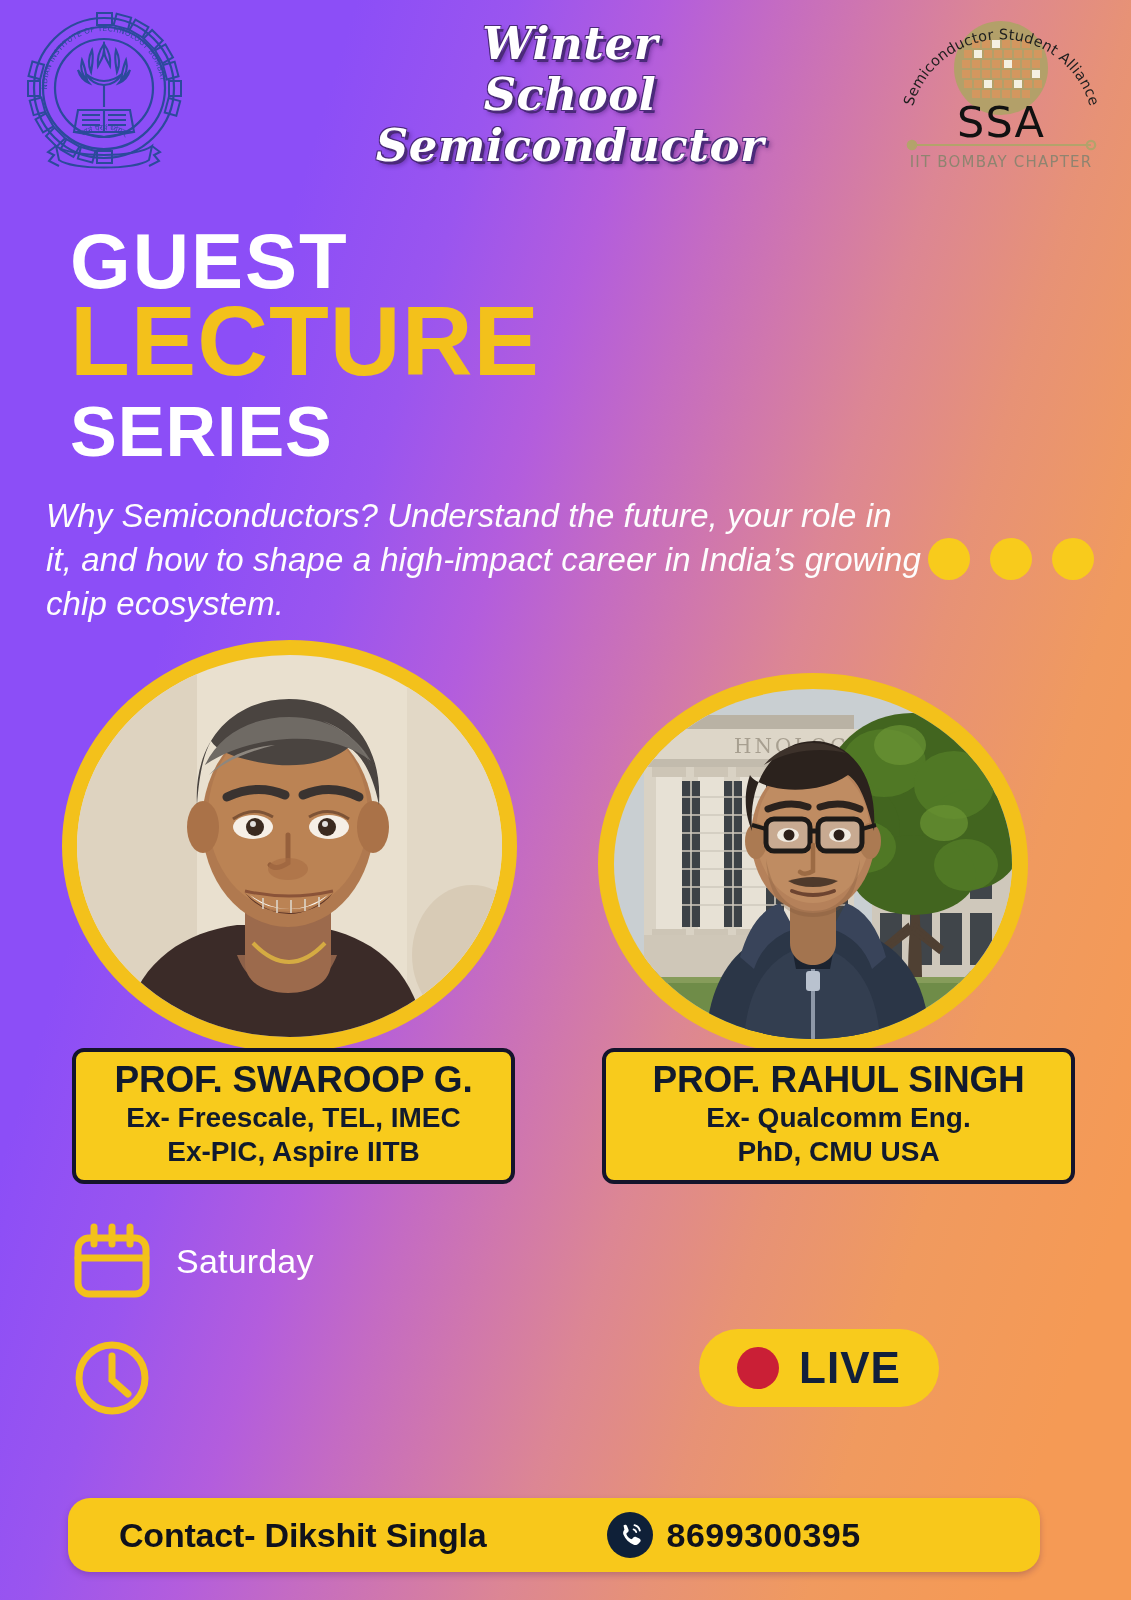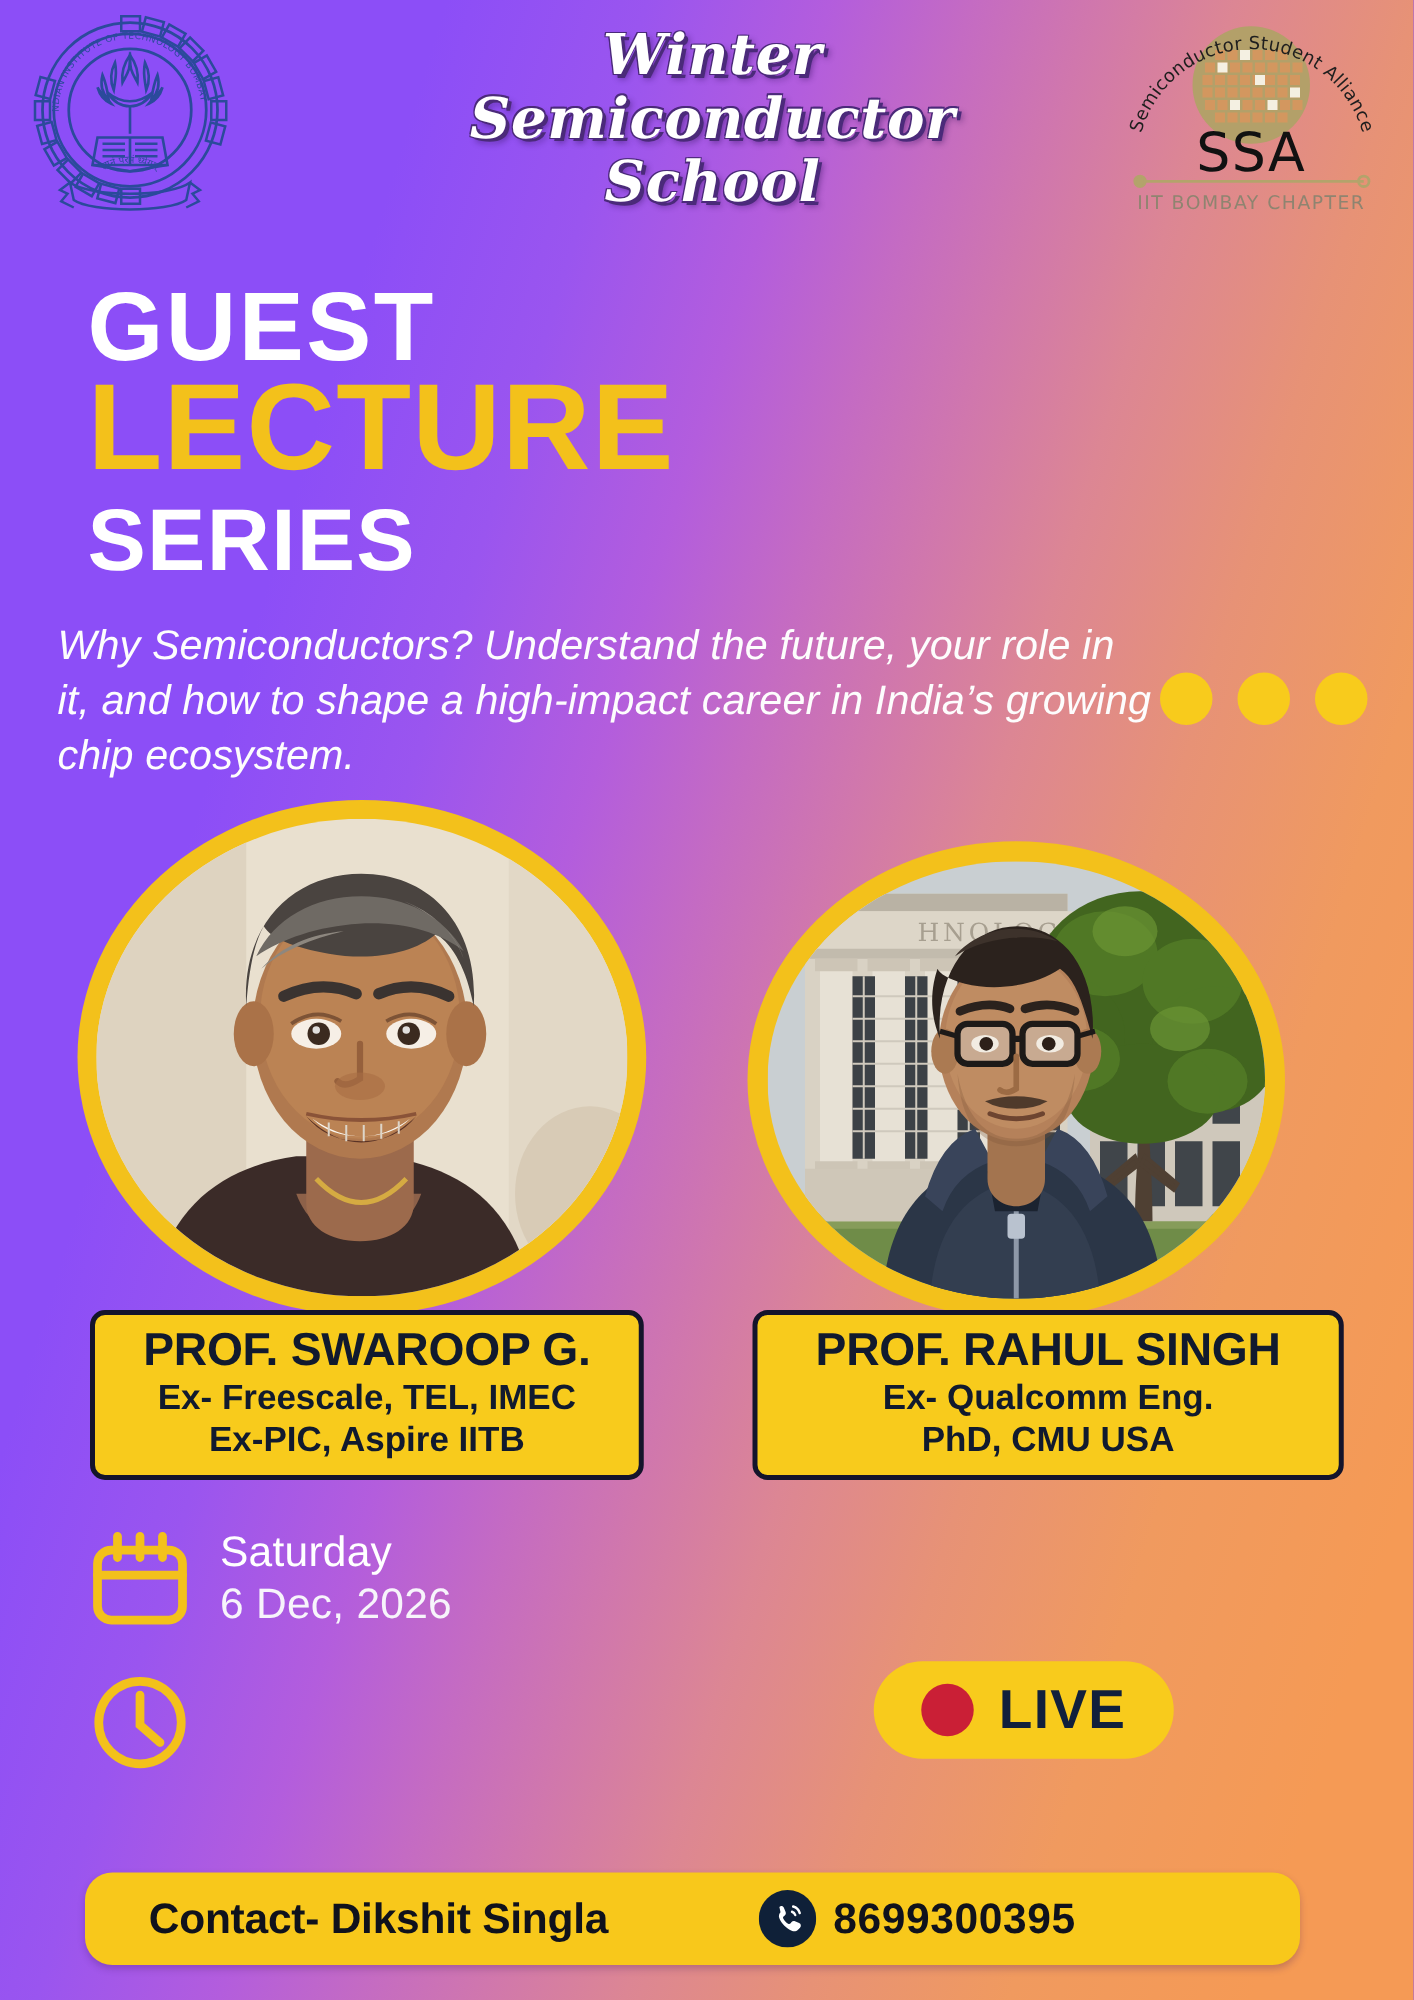--- a/index.html
+++ b/index.html
@@ -224,22 +224,22 @@
           <textPath href="#arcEN" startOffset="47%" text-anchor="middle">INDIAN INSTITUTE OF TECHNOLOGY BOMBAY</textPath>
         </text>
         <text font-family="DejaVu Sans, sans-serif" font-size="7.6" fill="#2b4a9b">
           <textPath href="#arcMotto" startOffset="50%" text-anchor="middle">ज्ञानं परमं ध्येयम्</textPath>
         </text>
       </svg>
     </div>
 
     <div class="wss">
       <div>Winter</div>
+      <div>School</div>
       <div>Semiconductor</div>
-      <div>School</div>
     </div>
 
     <div class="ssa">
       <svg viewBox="0 0 215 170" width="215" height="170" aria-hidden="true">
         <defs>
           <path id="ssaArc" d="M18,108 A92,92 0 0 1 197,108"></path>
         </defs>
 
         <g>
           <circle cx="107" cy="66" r="47" fill="#b3a069"></circle>
@@ -526,21 +526,20 @@
       <svg viewBox="0 0 80 78" width="80" height="78" aria-hidden="true">
         <g fill="none" stroke="#f3c11b" stroke-width="7" stroke-linecap="round">
           <rect x="6" y="16" width="68" height="56" rx="11"></rect>
           <path d="M6 36h68"></path>
           <path d="M22 5v17M40 5v17M58 5v17"></path>
         </g>
       </svg>
     </span>
     <span class="txt">
       <span class="t1" style="display:block">Saturday</span>
-      <span class="t2" style="display:block">6 Dec, 2026</span>
     </span>
   </div>
 
   <div class="detail" id="detail-time">
     <span class="ico">
       <svg viewBox="0 0 80 80" width="80" height="80" aria-hidden="true">
         <g fill="none" stroke="#f3c11b" stroke-width="7" stroke-linecap="round">
           <circle cx="40" cy="40" r="33"></circle>
           <path d="M40 18v24l16 14"></path>
         </g>

